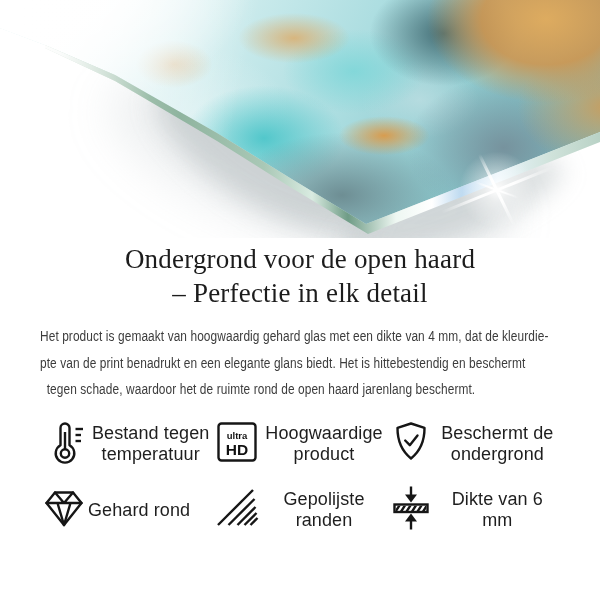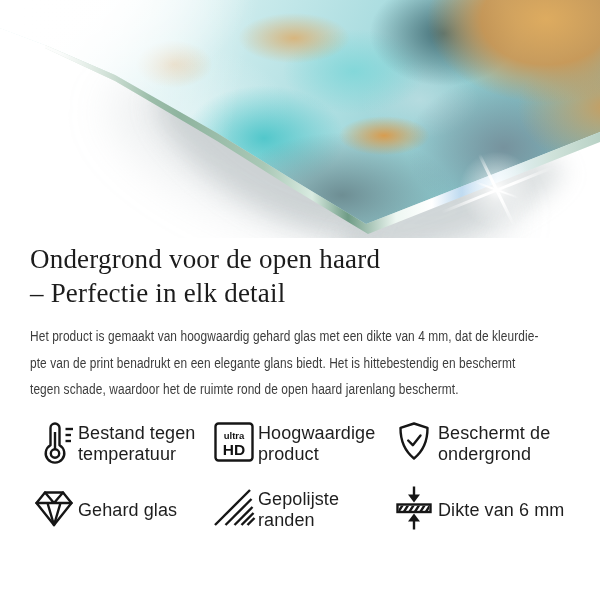--- a/index.html
+++ b/index.html
@@ -44,21 +44,21 @@
       linear-gradient(to right,#e8efe9 6%,#b9d2c2 14%,#8fb49f 30%,#a9c8b6 44%,#d9ebe1 52%,#6f9c86 58%,#eef7f2 66%,#ffffff 72%,#bcd9f0 77%,#e8f4fb 83%,#cfe2da 92%,#b9d2c6 100%);
   }
   .sparkle{position:absolute;left:447px;top:142px;width:100px;height:95px;pointer-events:none;}
   .sparkle .glow{position:absolute;inset:0;background:radial-gradient(circle at 50% 50%,rgba(255,255,255,.95) 0%,rgba(255,255,255,.5) 18%,rgba(255,255,255,0) 55%);}
   .sparkle .ray{position:absolute;left:50%;top:50%;border-radius:2px;
     background:linear-gradient(90deg,rgba(255,255,255,0) 0%,rgba(255,255,255,.95) 35%,#fff 50%,rgba(255,255,255,.95) 65%,rgba(255,255,255,0) 100%);}
   .ray-a{width:120px;height:3px;transform:translate(-50%,-50%) rotate(-22deg);}
   .ray-b{width:80px;height:2.5px;transform:translate(-50%,-50%) rotate(64deg);}
   .ray-c{width:46px;height:2px;transform:translate(-50%,-50%) rotate(20deg);}
   
-  .content{padding:0 30px;}
+  .content{padding:0 40px;text-align:center;}
   h1{
     margin:4px 0 13px 0;font-family:"Liberation Serif", serif;font-weight:400;
     font-size:27px;line-height:34px;color:#1c1c1c;letter-spacing:.2px;
   }
   h1 span{display:block;}
   .desc{margin:12px 0 14px 0;}
   .desc-line{
     white-space:nowrap;font-size:14px;line-height:26.5px;color:#3c3c3c;
     letter-spacing:.1px;transform:scaleX(.85);transform-origin:0 50%;
   }
@@ -139,21 +139,21 @@
       <div class="feature-label">Beschermt de ondergrond</div>
     </div>
 
     <div class="feature">
       <div class="icon-box">
         <svg width="48" height="48" viewBox="0 0 48 48">
           <path class="stroke round" d="M6.5 19 L15 8.5 H33 L41.5 19 L24 41 Z" stroke-width="2.2"></path>
           <path class="stroke round" d="M6.5 19 H41.5 M15 8.5 L24 19 L33 8.5 M17.5 19 L24 41 M30.5 19 L24 41" stroke-width="2"></path>
         </svg>
       </div>
-      <div class="feature-label">Gehard glas</div>
+      <div class="feature-label">Gehard rond</div>
     </div>
 
     <div class="feature">
       <div class="icon-box">
         <svg width="48" height="48" viewBox="0 0 48 48">
           <path class="stroke butt" d="M5 41 L40 6" stroke-width="5"></path>
           <path class="stroke butt" d="M15.5 41 L41.5 15" stroke-width="4"></path>
           <path class="stroke butt" d="M24.5 41 L42.5 23" stroke-width="3.2"></path>
           <path class="stroke butt" d="M31.5 41 L43.5 29" stroke-width="2.6"></path>
           <path class="stroke butt" d="M37.5 41 L44.5 34" stroke-width="2.2"></path>

